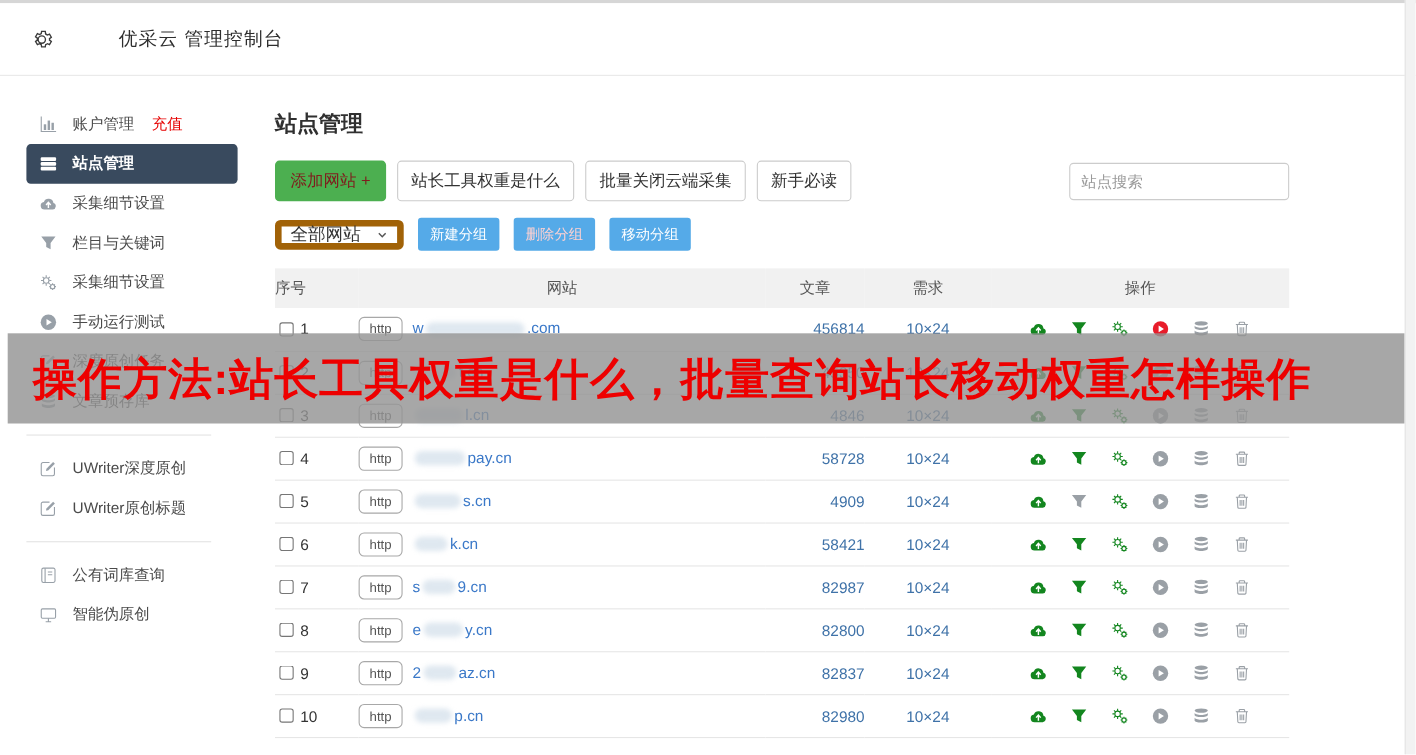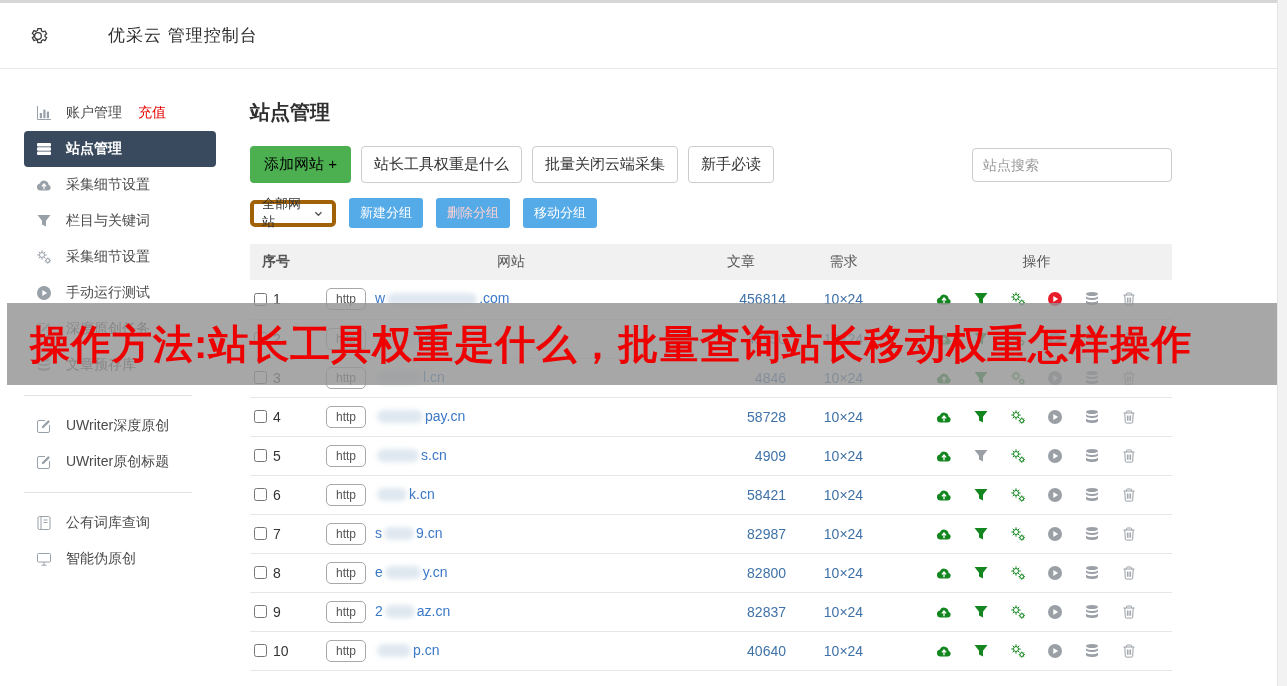--- a/index.html
+++ b/index.html
@@ -33,52 +33,52 @@
   .side-badge { color:var(--recharge); margin-left:2px; }
   .side-divider { border:none; border-top:1px solid #e3e3e3; margin:12px 24px 12px 0; }
 
   
   .main { flex:1; padding:30px 0 0 34px; }
   .main-title { font-size:20px; color:#303030; margin:0; font-weight:bold; }
 
   .toolbar { display:flex; align-items:center; gap:10px; margin-top:20px; width:922px; }
   .btn { cursor:pointer; white-space:nowrap; }
   .btn-green {
-    background:var(--green); color:#000000; border:none; border-radius:4px;
+    background:var(--green); color:#7f1d1d; border:none; border-radius:4px;
     font-size:15px; padding:9px 14px;
   }
   .btn-outline {
     background:#fff; border:1px solid #ccc; border-radius:4px;
     font-size:15px; color:#333; padding:8px 12px;
   }
   .search-input {
     margin-left:auto; width:200px; height:34px; border:1px solid #ccc; border-radius:4px;
     padding:0 10px; font-size:14px; color:#333; outline:none;
   }
   .search-input::placeholder { color:#9a9a9a; }
 
   .group-bar { display:flex; align-items:center; gap:13px; margin-top:15px; }
   .select-chip {
     display:flex; align-items:center; justify-content:space-between;
-    width:86px; height:27px; border:4px solid #a16207; border-radius:5px;
-    padding:0 8px; font-size:13px; color:#333; cursor:pointer; background:#fff;
+    width:117px; height:27px; border:6px solid #a16207; border-radius:5px;
+    padding:0 8px; font-size:16px; color:#333; cursor:pointer; background:#fff;
   }
   .select-chip .chev { width:11px; height:11px; color:#555; }
   .btn-blue {
     background:var(--blue); color:#fff; border:none; border-radius:3px;
     font-size:13px; padding:6px 11px;
   }
   .btn-blue.danger-text { color:var(--delete-text); }
 
   
   .site-table { margin-top:16px; width:922px; border-collapse:collapse; font-size:14px; table-layout:fixed; }
   .site-table thead th {
     background:#f1f1f1; height:36px; font-weight:normal; color:#555; font-size:14px;
   }
-  .site-table th.c-num  { text-align:left; padding-left:12px;font-weight:bold; }
+  .site-table th.c-num  { text-align:left; padding-left:0; }
   .site-table td { border-bottom:1px solid #e6e6e6; height:39px; padding:0; }
   .cell-num { display:flex; align-items:center; gap:6px; padding-left:4px; color:#333; }
   .cell-num input { width:13px; height:13px; margin:0; cursor:pointer; }
   .http-chip {
     display:inline-block; border:1px solid #a8a8a8; border-radius:5px;
     padding:3px 9px; font-size:12px; color:#555; margin-right:9px; background:#fff; cursor:pointer;
   }
   .domain { color:var(--link); cursor:pointer; }
   .blur-box {
     display:inline-block; height:13px; border-radius:7px; background:#dfe8f0;
@@ -835,21 +835,21 @@
             </td>
           </tr>
           <tr>
             <td>
               <div class="cell-num">
                 <input type="checkbox" style="">
                 <span>10</span>
               </div>
             </td>
             <td><span class="http-chip">http</span><span class="domain"><span class="blur-box" style="width: 34px;"></span><span>p.cn</span></span></td>
-            <td class="cell-art">40640</td>
+            <td class="cell-art">82980</td>
             <td class="cell-dem">10×24</td>
             <td>
               <div class="ops">
                 <span class="op" style="color: rgb(19, 134, 31);">
                   <svg viewBox="0 0 16 16">
                     <path d="M4.5 13.5a3.5 3.5 0 0 1-.6-6.95 4.5 4.5 0 0 1 8.7 1.1A3 3 0 0 1 12 13.5z" fill="currentColor"></path>
                     <path d="M8 12.2V7.4M5.9 9.4L8 7l2.1 2.4" stroke="#fff" stroke-width="1.3" fill="none"></path>
                   </svg>
                 </span>
                 <span class="op" style="color: rgb(19, 134, 31);">

